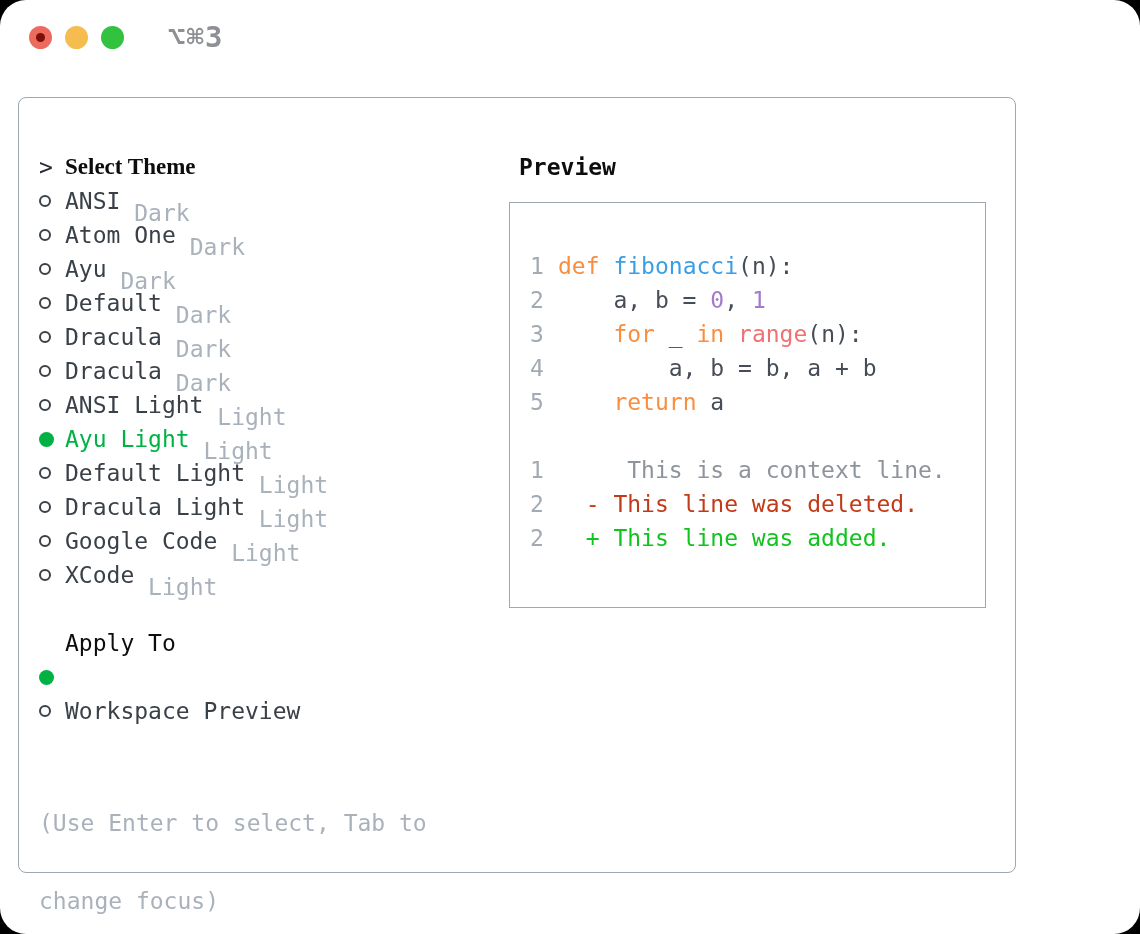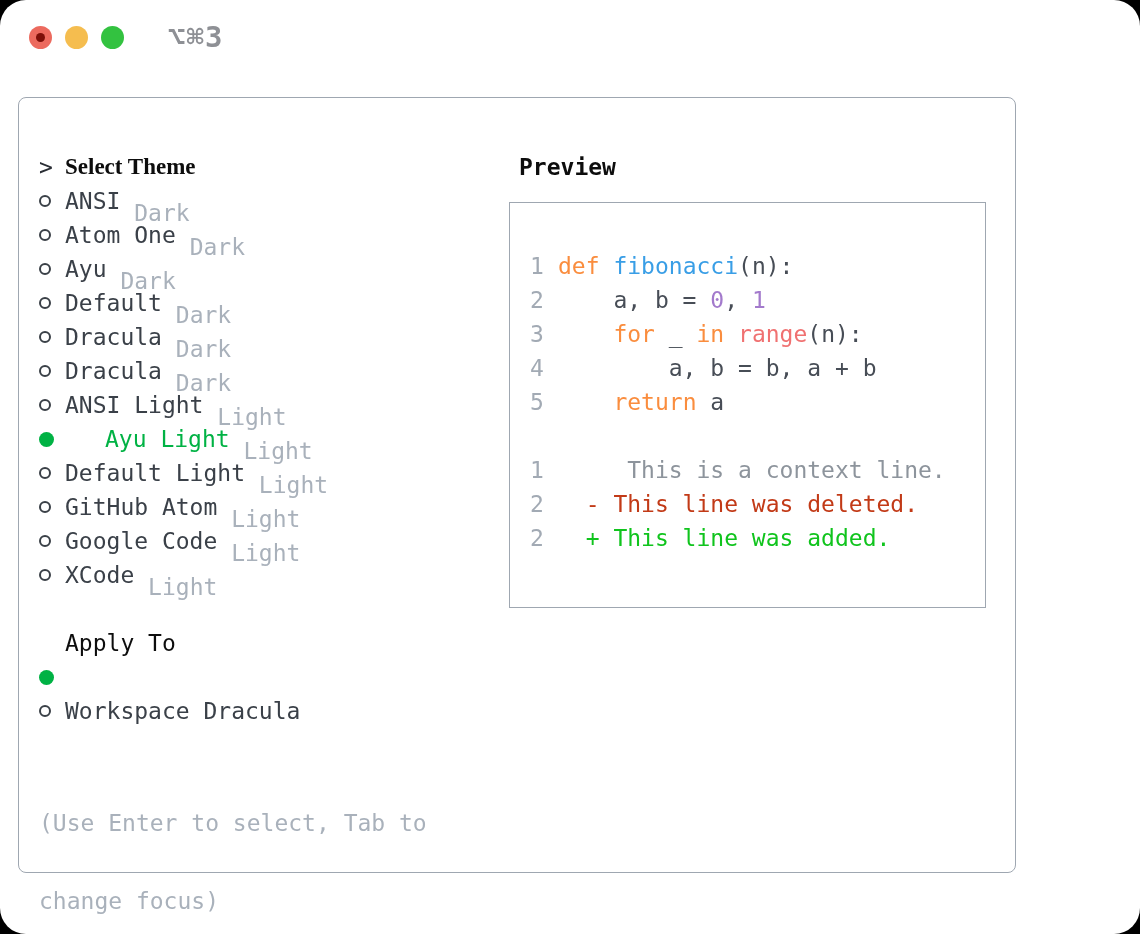--- a/index.html
+++ b/index.html
@@ -16,21 +16,21 @@
   
   .panel{position:absolute;left:18px;top:97px;width:998px;height:776px;border:1.5px solid var(--border);border-radius:8px;background:#fff;}
   .rows{position:absolute;left:20px;top:52px;width:440px;}
   .row{height:34px;display:flex;align-items:center;font-size:23px;color:var(--ui-text);white-space:pre;}
   .marker-col{display:inline-flex;align-items:center;width:26px;flex:0 0 26px;}
   .focus-marker{color:#2a2e35;font-size:23px;}
   .heading{font-weight:700;color:var(--header);font-family:Liberation Serif, serif;}
   .ring{width:12px;height:12px;border:2.2px solid #3a4047;border-radius:50%;}
   .dot-sel{width:15px;height:15px;border-radius:50%;background:var(--ui-selected);}
   .theme-name{color:var(--ui-text);}
-  .theme-name.sel{color:var(--ui-selected);margin-left:40px;}
+  .theme-name.sel{color:var(--ui-selected);}
   .theme-variant{color:var(--ui-muted);margin-top:24px;}
   .gap-row{height:34px;}
   .help{font-size:23px;color:var(--ui-muted);height:34px;display:flex;align-items:center;white-space:pre;margin-top:44px;}
   
   .preview-heading{position:absolute;left:482px;top:52px;height:34px;display:flex;align-items:center;font-size:23px;font-weight:700;color:var(--header);margin-left:18px;}
   .preview-box{position:absolute;left:490px;top:104px;width:477px;height:406px;border:1.5px solid var(--border);background:#fff;}
   .pv-lines{position:absolute;left:20px;top:46px;right:8px;}
   .pv-line{height:34px;display:flex;align-items:center;font-size:23px;white-space:pre;}
   .ln{display:inline-block;width:28px;color:var(--line-number);flex:0 0 28px;}
   .seg-keyword{color:var(--keyword);}
@@ -67,35 +67,35 @@
       <div id="theme-list">
           <div class="row"><span class="marker-col"><span class="ring"></span></span><span class="theme-name">ANSI</span><span class="theme-variant"> Dark</span></div>
           <div class="row"><span class="marker-col"><span class="ring"></span></span><span class="theme-name">Atom One</span><span class="theme-variant"> Dark</span></div>
           <div class="row"><span class="marker-col"><span class="ring"></span></span><span class="theme-name">Ayu</span><span class="theme-variant"> Dark</span></div>
           <div class="row"><span class="marker-col"><span class="ring"></span></span><span class="theme-name">Default</span><span class="theme-variant"> Dark</span></div>
           <div class="row"><span class="marker-col"><span class="ring"></span></span><span class="theme-name">Dracula</span><span class="theme-variant"> Dark</span></div>
           <div class="row"><span class="marker-col"><span class="ring"></span></span><span class="theme-name">Dracula</span><span class="theme-variant"> Dark</span></div>
           <div class="row"><span class="marker-col"><span class="ring"></span></span><span class="theme-name">ANSI Light</span><span class="theme-variant"> Light</span></div>
           <div class="row"><span class="marker-col"><span class="dot-sel"></span></span><span class="theme-name sel">Ayu Light</span><span class="theme-variant"> Light</span></div>
           <div class="row"><span class="marker-col"><span class="ring"></span></span><span class="theme-name">Default Light</span><span class="theme-variant"> Light</span></div>
-          <div class="row"><span class="marker-col"><span class="ring"></span></span><span class="theme-name">GitHub Atom</span><span class="theme-variant"> Light</span></div>
+          <div class="row"><span class="marker-col"><span class="ring"></span></span><span class="theme-name">Dracula Light</span><span class="theme-variant"> Light</span></div>
           <div class="row"><span class="marker-col"><span class="ring"></span></span><span class="theme-name">Google Code</span><span class="theme-variant"> Light</span></div>
           <div class="row"><span class="marker-col"><span class="ring"></span></span><span class="theme-name">XCode</span><span class="theme-variant"> Light</span></div>
         </div>
 
       <div class="gap-row"></div>
 
       <div class="row">
         <span class="marker-col"></span>
         <span style="color:var(--header);">Apply To</span>
       </div>
 
       <div id="apply-options">
           <div class="row"><span class="marker-col"><span class="dot-sel"></span></span></div>
-          <div class="row"><span class="marker-col"><span class="ring"></span></span><span class="theme-name">Workspace Dracula</span></div>
+          <div class="row"><span class="marker-col"><span class="ring"></span></span><span class="theme-name">Workspace Preview</span></div>
         </div>
 
       <div class="gap-row"></div>
 
       <div class="help">(Use Enter to select, Tab to</div>
       <div class="help">change focus)</div>
     </div>
 
     <div class="preview-heading">Preview</div>
 

